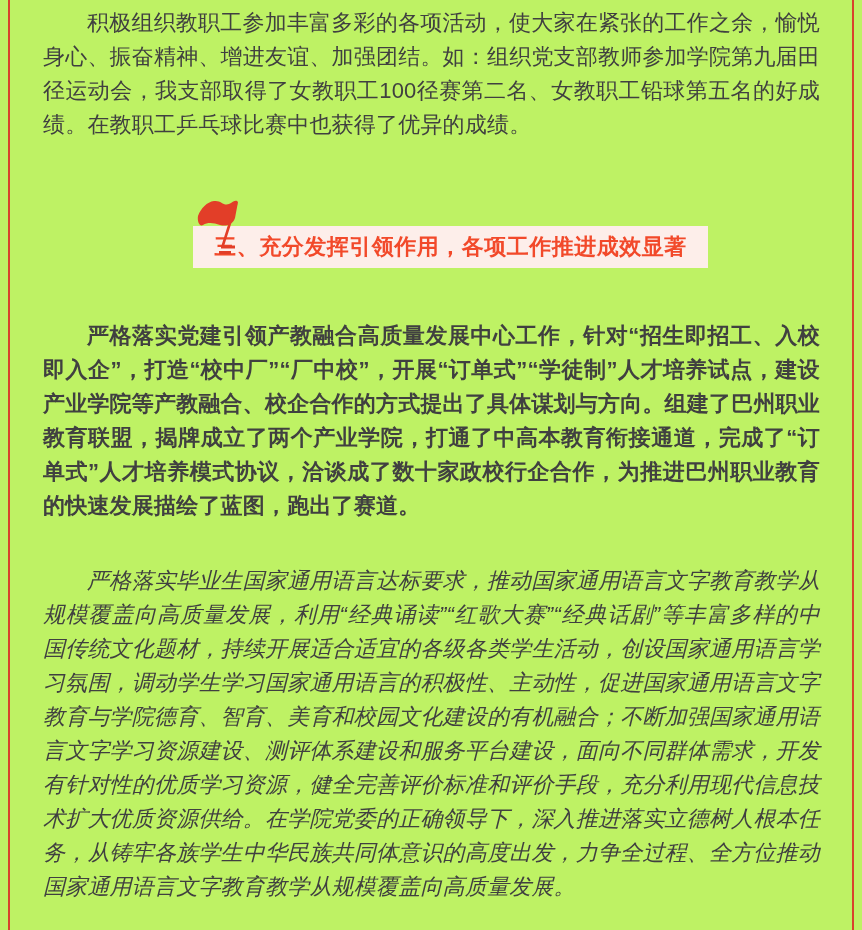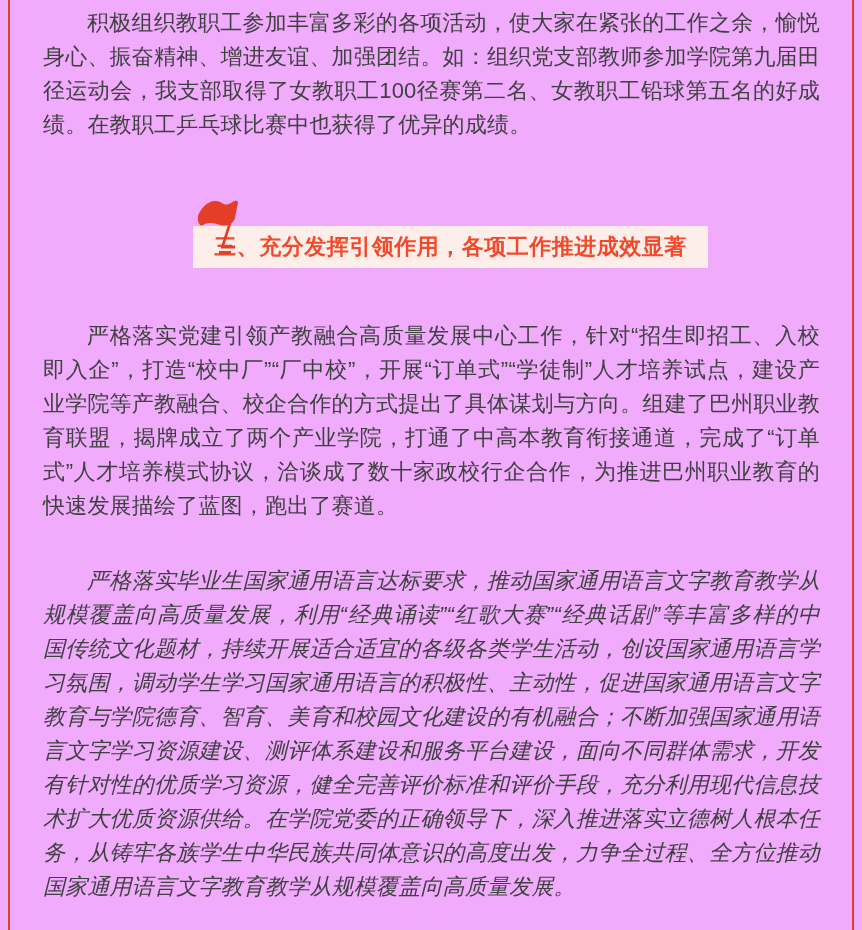--- a/index.html
+++ b/index.html
@@ -10,21 +10,21 @@
   body {
     width: 862px;
     height: 930px;
     font-family: "Liberation Sans", "DejaVu Sans", sans-serif;
     overflow: hidden;
   }
   .page {
     position: relative;
     width: 862px;
     height: 930px;
-    background: #f0abfc;
+    background: #bef264;
   }
   .frame-line {
     position: absolute;
     top: 0;
     bottom: 0;
     width: 2px;
     background: #d8432c;
   }
   .frame-line.left  { left: 8px; }
   .frame-line.right { left: 852px; }
@@ -39,21 +39,21 @@
   .para {
     margin: 0;
     font-size: 22px;
     line-height: 34px;
     color: #404040;
     text-align: justify;
     text-indent: 2em;
     letter-spacing: 0.2px;
   }
   .para.first  { margin-top: 6px; }
-  .para.second { margin-top: 51px; }
+  .para.second { margin-top: 51px; font-weight: bold; }
   .para.third  { margin-top: 41px; font-style: italic; }
 
   .header-wrap {
     position: relative;
     margin-top: 54px;
     margin-left: 150px;
     width: 515px;
     padding-top: 30px;
   }
   .header-box {

